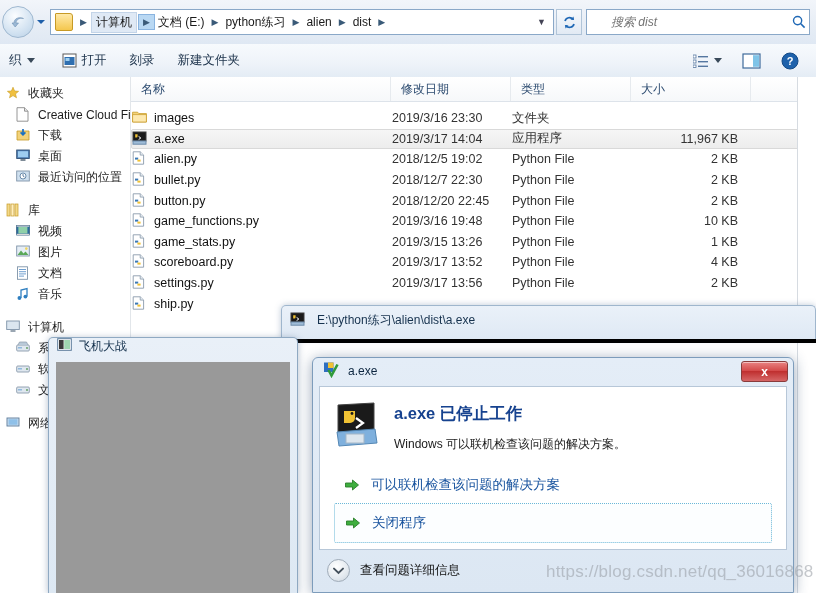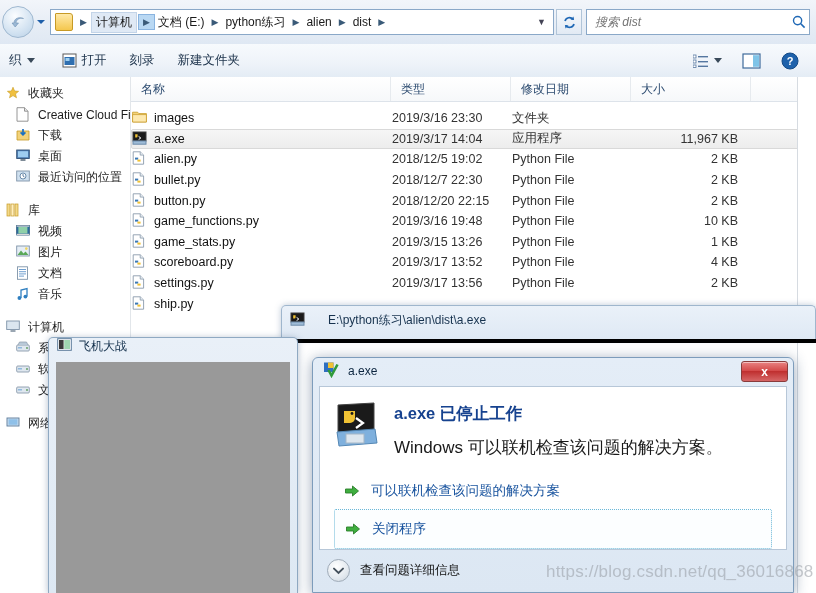--- a/index.html
+++ b/index.html
@@ -77,21 +77,21 @@
     border: 1px solid #b0c4d8; margin-right: 4px;
   }
   .searchbox {
     width: 222px; height: 24px; flex: 0 0 auto; margin-right: 6px;
     background: #fff; border: 1px solid #8aa8c8;
     display: flex; align-items: center;
   }
   .searchbox input {
     border: none; outline: none; flex: 1 1 auto; height: 20px;
     font-family: inherit; font-size: 12px; font-style: italic; color: #666;
-    padding-left: 8px; background: transparent;
+    padding-left: 24px; background: transparent;
   }
   .search-icon { width: 20px; display:flex;align-items:center;justify-content:center; }
 
   .exp-toolbar {
     position: absolute; left: 0; top: 44px; width: 816px; height: 33px;
     background: linear-gradient(to bottom,#f7fafd 0%, #eef3f9 60%, #e4ecf5 100%);
     border-bottom: 1px solid #c9d6e4;
     display:flex; align-items:center; font-size:12.5px; color:#20364e;
   }
   .tb-item { padding: 0 9px; display:flex;align-items:center;gap:5px; height:22px; white-space:nowrap;}
@@ -154,21 +154,21 @@
   
   .console-win {
     position:absolute; left:281px; top:305px; width:535px; height:34px;
     background: linear-gradient(to bottom,#eaf1f9,#dfe9f4);
     border:1px solid #9fb6cd; border-bottom:none;
     border-radius:5px 5px 0 0;
     box-shadow: 0 0 6px rgba(70,100,140,.35);
     box-sizing:border-box;
   }
   .console-title {
-    display:flex; align-items:center; gap:23px; height:28px; padding-left:8px;
+    display:flex; align-items:center; gap:12px; height:28px; padding-left:8px;
     font-size:12px; color:#16324e;
   }
   .console-body {
     position:absolute; left:281px; top:339px; width:535px; height:4px;
     background:#000; border-left:1px solid #9fb6cd; border-right:1px solid #9fb6cd;
   }
 
   
   .game-win {
     position:absolute; left:48px; top:337px; width:250px; height:256px;
@@ -207,21 +207,21 @@
     box-shadow: inset 0 1px 0 rgba(255,255,255,.5);
   }
   .err-content {
     position:absolute; left:6px; top:28px; right:6px; height:164px;
     background:#fff; border:1px solid #b7c7d8; box-sizing:border-box;
     padding: 14px 14px 0 14px;
   }
   .err-head { display:flex; gap:14px; }
   .err-bigicon { width:46px; height:46px; flex:0 0 auto; position:relative;}
   .err-heading { font-size:16.5px; color:#16428f; margin-top:2px;font-weight:bold; }
-  .err-sub { font-size:17px; color:#1a1a1a; margin-top:11px; }
+  .err-sub { font-size:12px; color:#1a1a1a; margin-top:11px; }
   .err-actions { margin-top: 18px; }
   .err-action {
     display:flex; align-items:center; gap:11px;
     padding: 5px 10px; box-sizing:border-box;
     font-size:13.5px; color:#18539e;
   }
   .err-action.focused {
     border:1px dotted #6bb8d8; background:#fcfeff; border-radius:2px;
     margin-top:4px; padding:10px 10px;
   }
@@ -505,22 +505,22 @@
               </svg>
           </span>
           <span>网络</span>
         </div>
       </div>
 
       <div class="list-pane">
 
         <div class="col-head">
           <div class="ch c-name">名称</div>
+          <div class="ch c-date">修改日期</div>
           <div class="ch c-type">类型</div>
-          <div class="ch c-date">修改日期</div>
           <div class="ch c-size">大小</div>
           <div class="ch c-rest"></div>
         </div>
 
         <div style="padding-top:6px;">
 
           <div class="frow">
             <span class="fname">
               <span class="fico">
                 <svg width="15" height="13" viewBox="0 0 15 13">
@@ -591,21 +591,21 @@
               <span class="fico">
                 <svg width="13" height="14" viewBox="0 0 13 14">
                     <path d="M1.2 .8 h7 l3.4 3.3 v9.1 h-10.4 z" fill="#fff" stroke="#8a9aab" stroke-width=".9"></path>
                     <path d="M8.2 .8 v3.3 h3.4" fill="#e4eaf0" stroke="#8a9aab" stroke-width=".8"></path>
                     <path d="M3 6.6 h3.2 v2 h-3.2z" fill="#3a78b5"></path>
                     <path d="M5.4 8.6 h3.2 v2 h-3.2z" fill="#f0c234"></path>
                   </svg>
               </span>
               <span>button.py</span>
             </span>
-            <span class="fdate">2018/12/20 22:15</span>
+            <span class="fdate">2018/12/20 22:45</span>
             <span class="ftype">Python File</span>
             <span class="fsize">2 KB</span>
           </div>
 
           <div class="frow">
             <span class="fname">
               <span class="fico">
                 <svg width="13" height="14" viewBox="0 0 13 14">
                     <path d="M1.2 .8 h7 l3.4 3.3 v9.1 h-10.4 z" fill="#fff" stroke="#8a9aab" stroke-width=".9"></path>
                     <path d="M8.2 .8 v3.3 h3.4" fill="#e4eaf0" stroke="#8a9aab" stroke-width=".8"></path>

